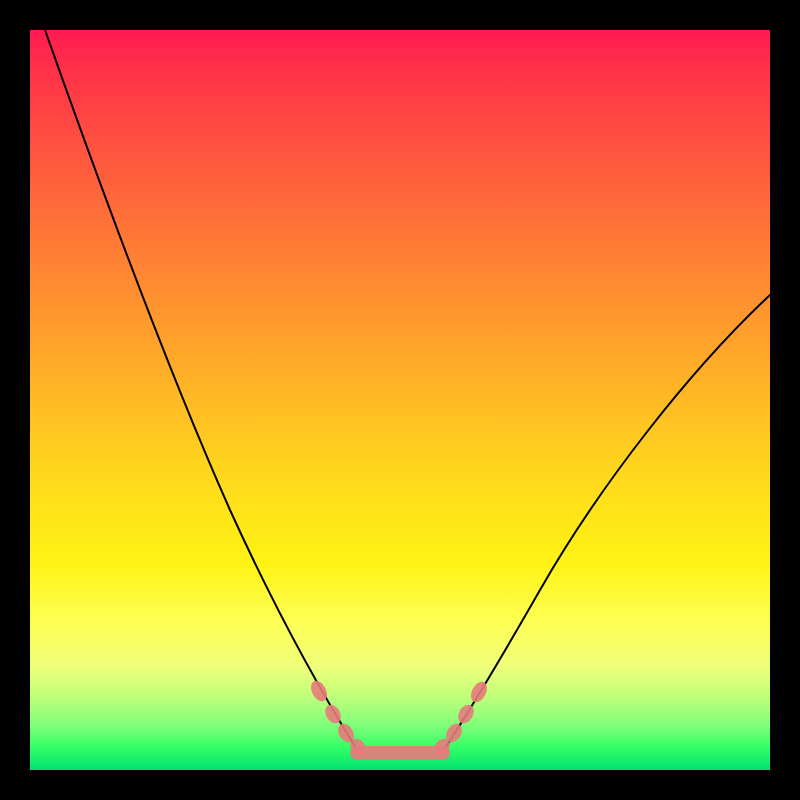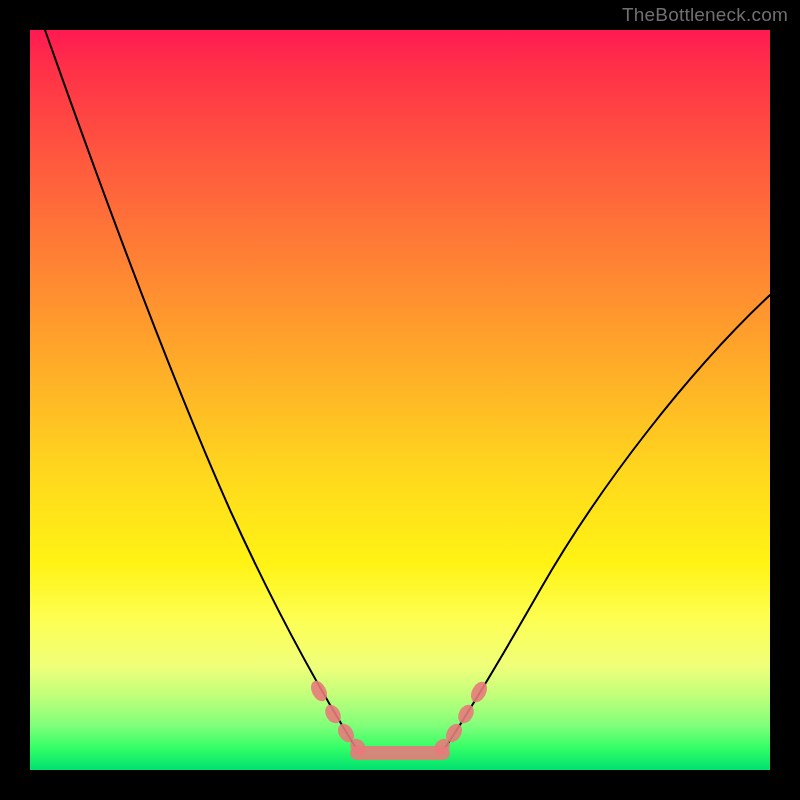--- a/index.html
+++ b/index.html
@@ -99,14 +99,13 @@
         <ellipse class="marker" cx="328" cy="717" rx="7" ry="9" transform="rotate(-40 328 717)"></ellipse>
 
         <ellipse class="marker" cx="412" cy="717" rx="7" ry="9" transform="rotate(40 412 717)"></ellipse>
         <ellipse class="marker" cx="424" cy="703" rx="7" ry="10" transform="rotate(34 424 703)"></ellipse>
         <ellipse class="marker" cx="436" cy="684" rx="7" ry="10" transform="rotate(30 436 684)"></ellipse>
         <ellipse class="marker" cx="449" cy="662" rx="7" ry="11" transform="rotate(28 449 662)"></ellipse>
       </g>
     </svg>
   </div>
 
-  <div class="watermark">TheBottleneck.com</div>
 </div>
 
 </body></html>

